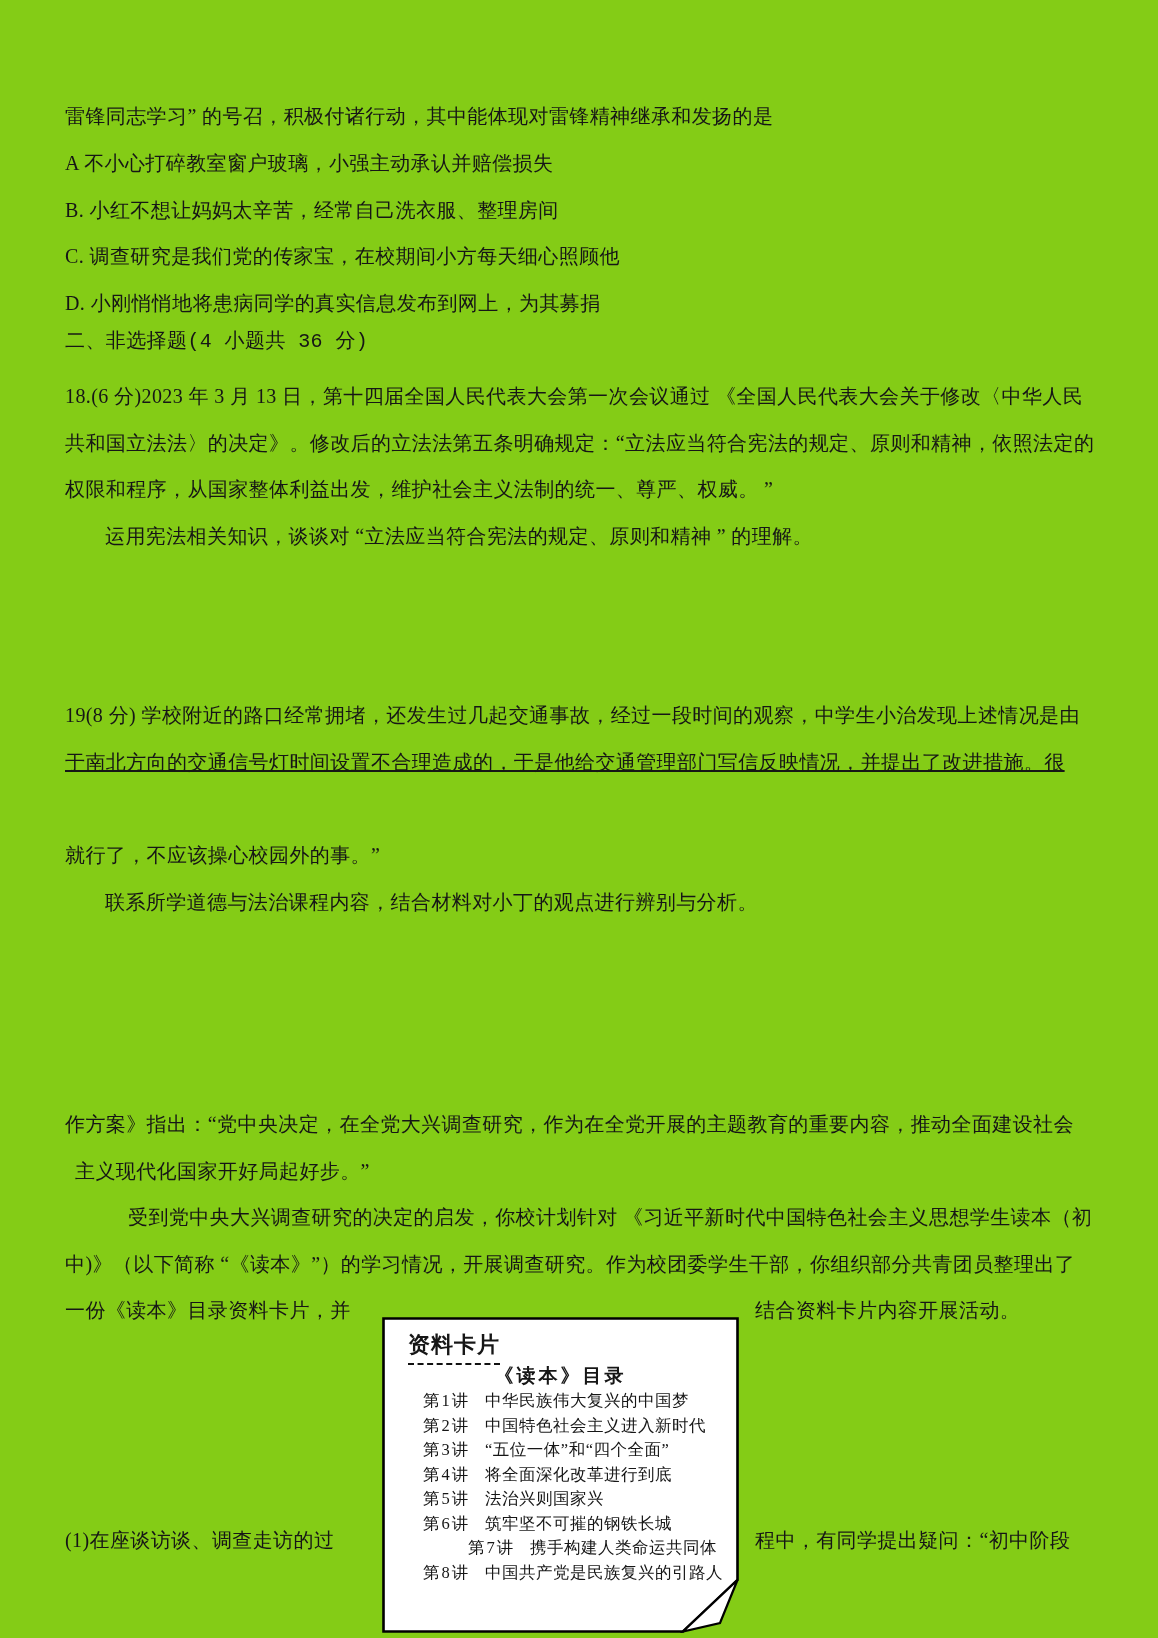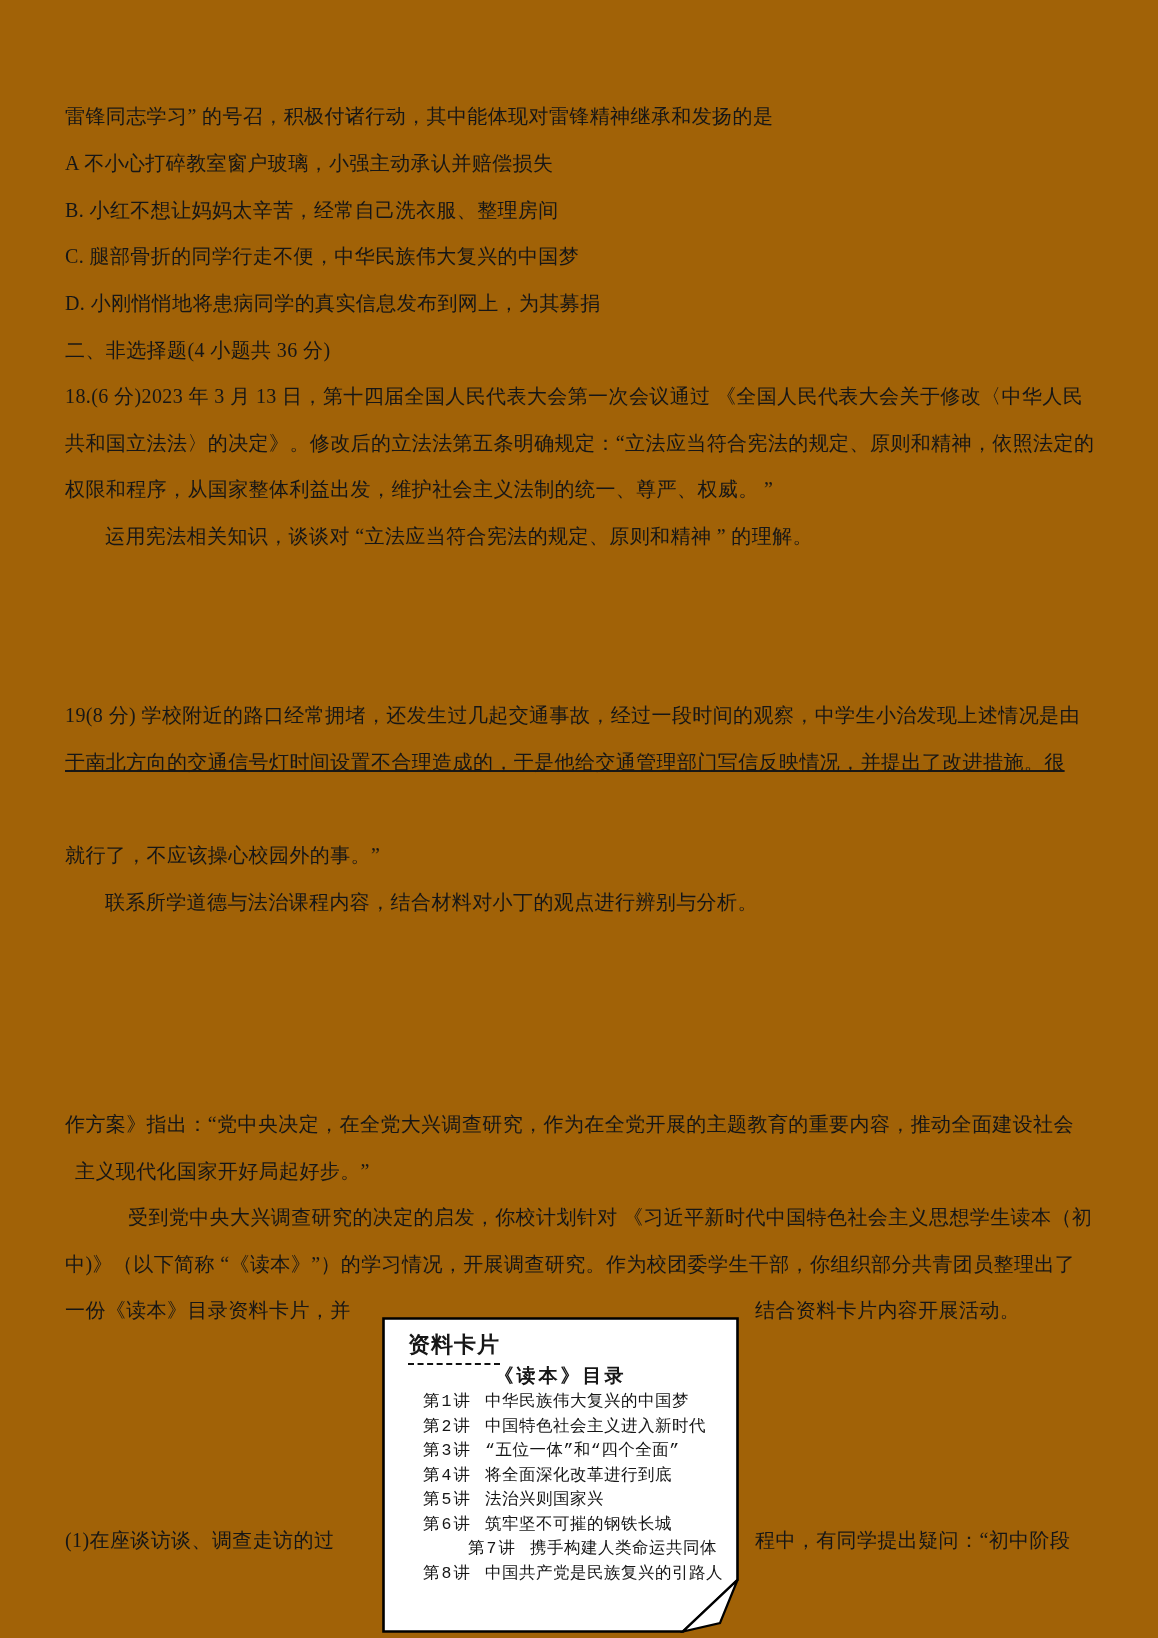--- a/index.html
+++ b/index.html
@@ -1,34 +1,34 @@
 <!DOCTYPE html>
 <html><head>
 <meta charset="utf-8">
 <style>
   html,body{margin:0;padding:0;background:#e8e8e8;}
   .page{
     position:relative;
     width:1158px;height:1638px;
-    background:#a16207;
+    background:#84cc16;
     overflow:hidden;
     font-family:"Liberation Serif","DejaVu Serif",serif;
     color:#161616;
   }
   .ln{
     position:absolute;
     font-size:20px;
     line-height:24px;
     white-space:nowrap;
     letter-spacing:0.4px;
   }
   .card{
     position:absolute;
     left:382px;top:1317px;
-    width:357px;height:316px;font-family:Liberation Mono, monospace;
+    width:357px;height:316px;
   }
   .card svg{position:absolute;left:0;top:0;}
   .card-title{
     position:absolute;left:26px;top:13px;
     font-size:22px;font-weight:bold;
     padding-bottom:3px;
     border-bottom:2px dashed #111;
     letter-spacing:1px;
     white-space:nowrap;
   }
@@ -47,24 +47,24 @@
   .card-item .num{display:inline-block;width:62px;letter-spacing:2px;}
 </style>
 </head>
 <body>
 
 <div class="page">
 
   <div class="ln" style="left:65px;top:104px;">雷锋同志学习” 的号召，积极付诸行动，其中能体现对雷锋精神继承和发扬的是</div>
   <div class="ln" style="left:65px;top:151px;">A 不小心打碎教室窗户玻璃，小强主动承认并赔偿损失</div>
   <div class="ln" style="left:65px;top:198px;">B. 小红不想让妈妈太辛苦，经常自己洗衣服、整理房间</div>
-  <div class="ln" style="left:65px;top:244px;">C. 腿部骨折的同学行走不便，中华民族伟大复兴的中国梦</div>
+  <div class="ln" style="left:65px;top:244px;">C. 调查研究是我们党的传家宝，在校期间小方每天细心照顾他</div>
   <div class="ln" style="left:65px;top:291px;">D. 小刚悄悄地将患病同学的真实信息发布到网上，为其募捐</div>
 
-  <div class="ln" style="left:65px;top:338px;">二、非选择题(4 小题共 36 分)</div>
+  <div class="ln" style="left:65px;top:330px;font-family:Liberation Mono, monospace;">二、非选择题(4 小题共 36 分)</div>
 
   <div class="ln" style="left:65px;top:384px;">18.(6 分)2023 年 3 月 13 日，第十四届全国人民代表大会第一次会议通过 《全国人民代表大会关于修改〈中华人民</div>
   <div class="ln" style="left:65px;top:431px;">共和国立法法〉的决定》。修改后的立法法第五条明确规定：“立法应当符合宪法的规定、原则和精神，依照法定的</div>
   <div class="ln" style="left:65px;top:477px;">权限和程序，从国家整体利益出发，维护社会主义法制的统一、尊严、权威。 ”</div>
   <div class="ln" style="left:105px;top:524px;">运用宪法相关知识，谈谈对 “立法应当符合宪法的规定、原则和精神 ” 的理解。</div>
 
   <div class="ln" style="left:65px;top:703px;">19(8 分) 学校附近的路口经常拥堵，还发生过几起交通事故，经过一段时间的观察，中学生小治发现上述情况是由</div>
   <div class="ln" style="left:65px;top:750px;text-decoration:underline;">于南北方向的交通信号灯时间设置不合理造成的，于是他给交通管理部门写信反映情况，并提出了改进措施。很</div>
   <div class="ln" style="left:65px;top:843px;">就行了，不应该操心校园外的事。”</div>
   <div class="ln" style="left:105px;top:890px;">联系所学道德与法治课程内容，结合材料对小丁的观点进行辨别与分析。</div>

